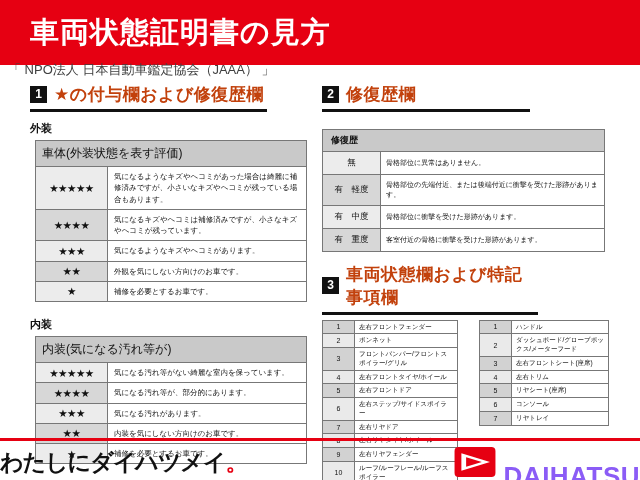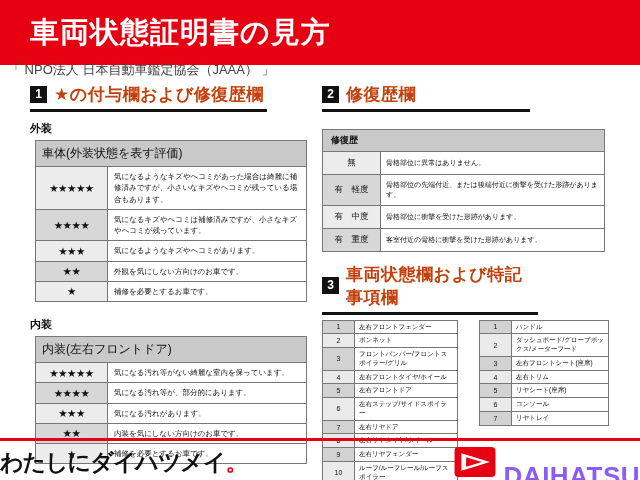--- a/index.html
+++ b/index.html
@@ -116,21 +116,21 @@
             <td class="desc-cell">補修を必要とするお車です。</td>
           </tr>
 
       </tbody>
     </table>
 
     <div class="grp-label" style="margin-top:15px;">内装</div>
     <table class="tbl">
       <thead>
         <tr>
-          <th class="hdr" colspan="2">内装(左右フロントドア)</th>
+          <th class="hdr" colspan="2">内装(気になる汚れ等が)</th>
         </tr>
       </thead>
       <tbody>
 
           <tr>
             <td class="star-cell">★★★★★</td>
             <td class="desc-cell">気になる汚れ等がない綺麗な室内を保っています。</td>
           </tr>
 
           <tr>

